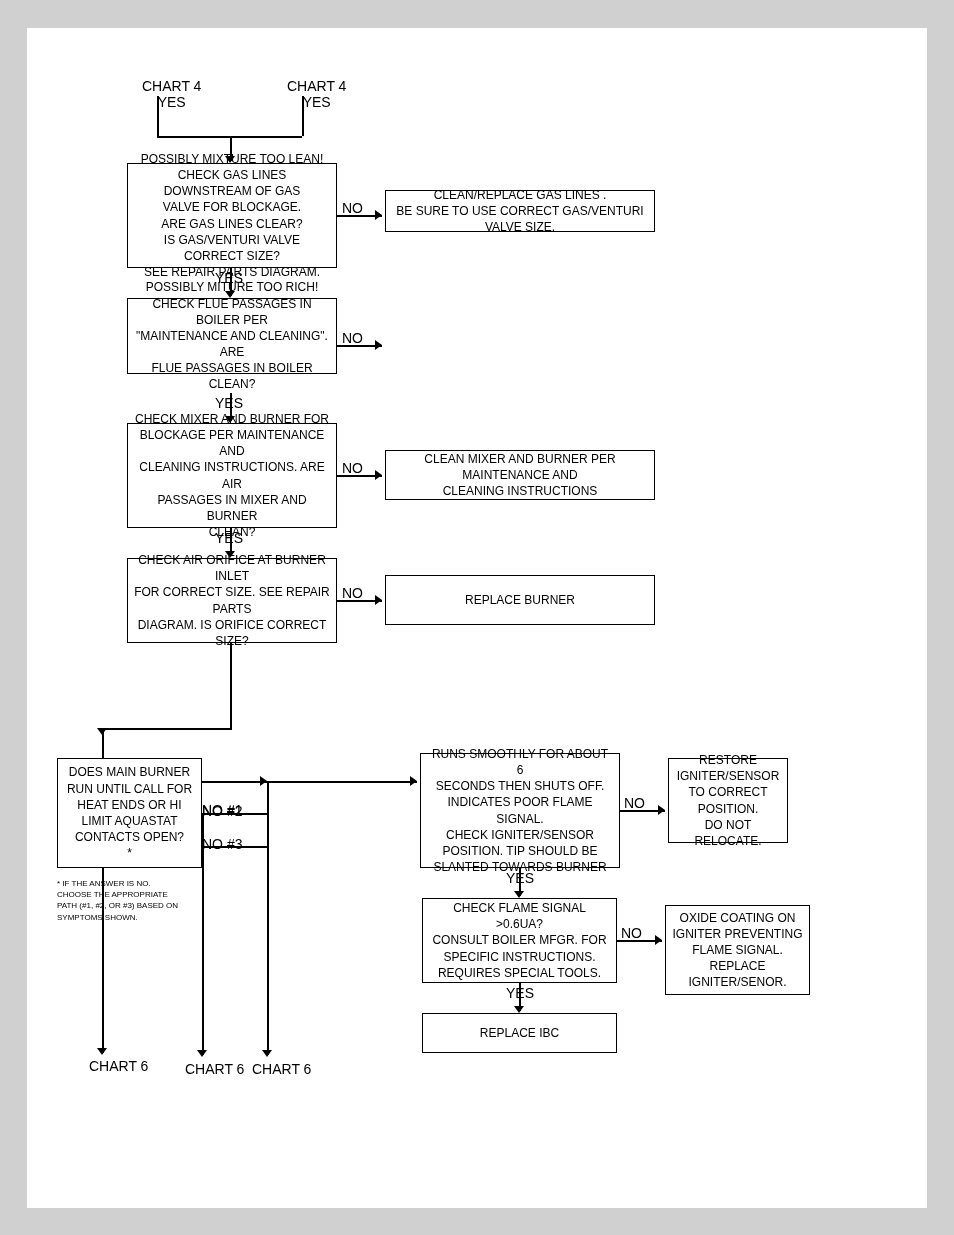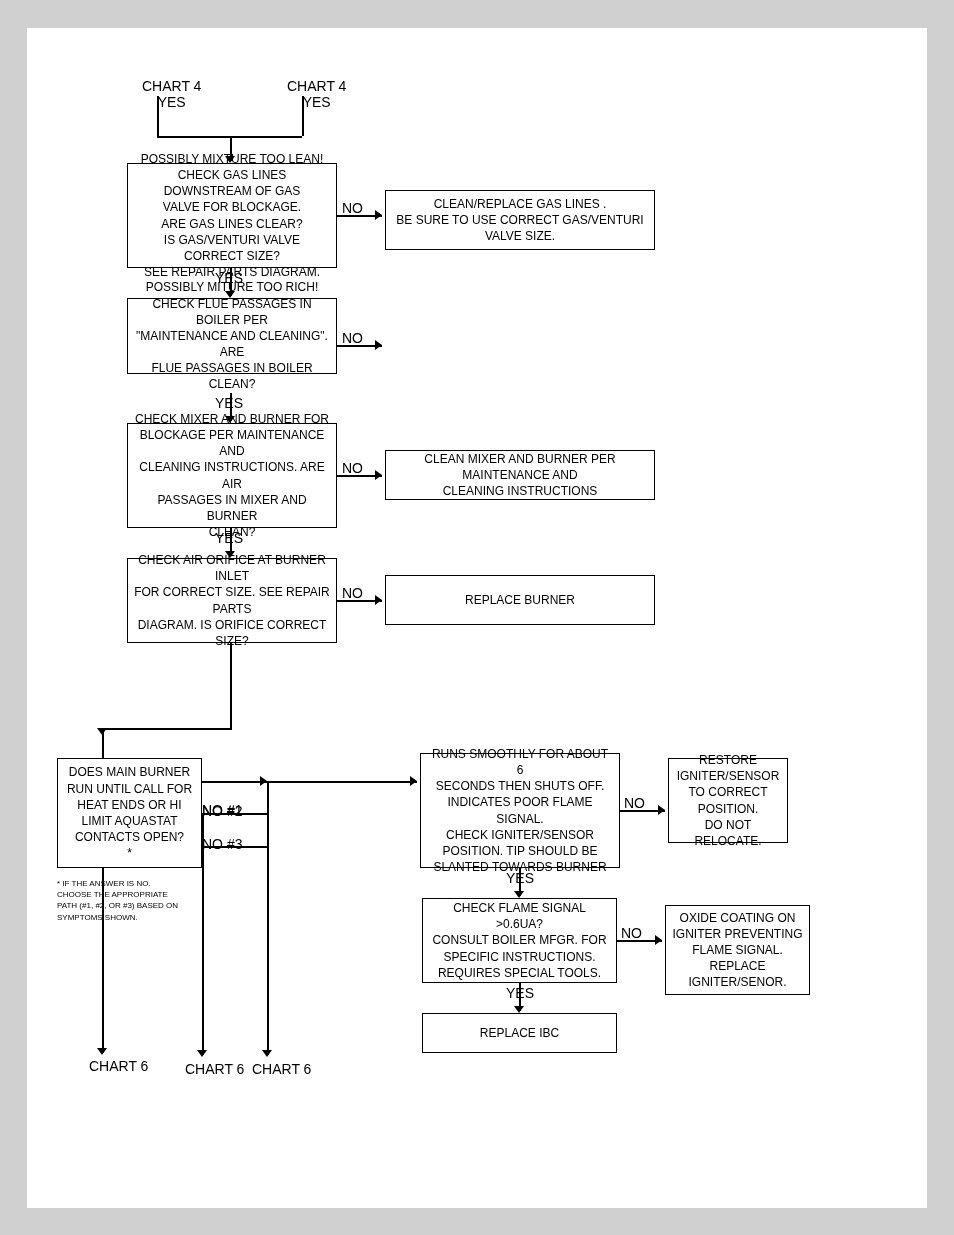--- a/index.html
+++ b/index.html
@@ -93,21 +93,21 @@
     <div class="arrowhead-down" style="left:178px; top:98px;"></div>
 
     <div class="box" style="left:80px; top:105px; width:210px; height:105px;">
       POSSIBLY MIXTURE TOO LEAN!<br>CHECK GAS LINES DOWNSTREAM OF GAS<br>VALVE FOR BLOCKAGE.<br>ARE GAS LINES CLEAR?<br>IS GAS/VENTURI VALVE CORRECT SIZE?<br>SEE REPAIR PARTS DIAGRAM.
     </div>
 
     <div class="arrow-h" style="left:290px; top:157px; width:45px;"></div>
     <div class="arrowhead-right" style="left:328px; top:152px;"></div>
     <div class="label" style="left:295px; top:142px;">NO</div>
 
-    <div class="box" style="left:338px; top:132px; width:270px; height:60px;">
+    <div class="box" style="left:338px; top:132px; width:270px; height:42px;">
       CLEAN/REPLACE GAS LINES .<br>BE SURE TO USE CORRECT GAS/VENTURI VALVE SIZE.
     </div>
 
     <div class="label" style="left:168px; top:212px;">YES</div>
 
     <div class="arrow-v" style="left:183px; top:210px; height:28px;"></div>
     <div class="arrowhead-down" style="left:178px; top:233px;"></div>
 
     <div class="box" style="left:80px; top:240px; width:210px; height:76px;">
       POSSIBLY MITURE TOO RICH!<br>CHECK FLUE PASSAGES IN BOILER PER<br>"MAINTENANCE AND CLEANING". ARE<br>FLUE PASSAGES IN BOILER CLEAN?

